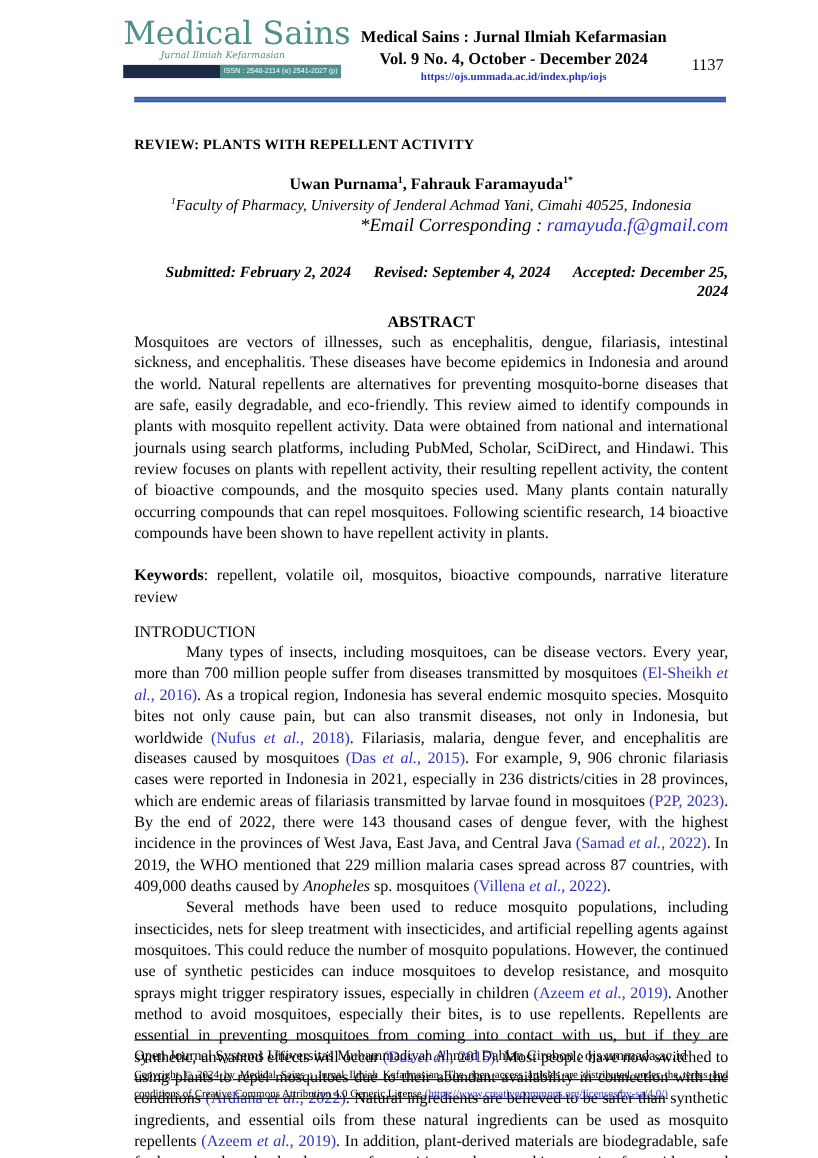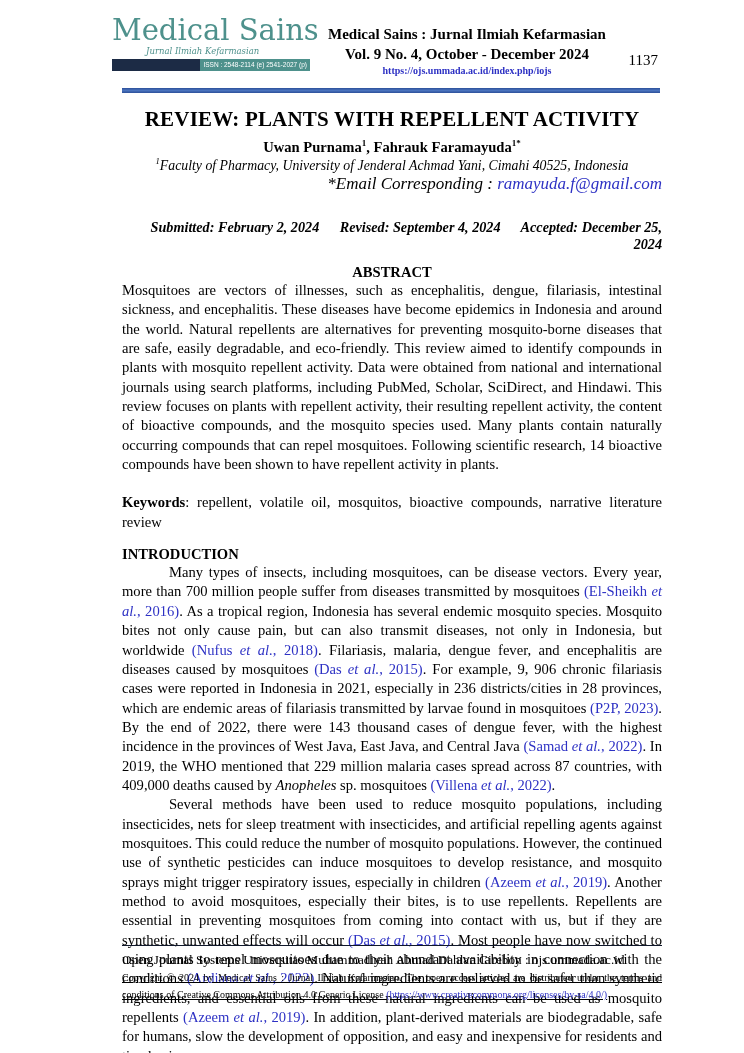--- a/index.html
+++ b/index.html
@@ -37,30 +37,30 @@
   .head-line { font-weight:bold; font-size:15px; line-height:1.3; }
   .head-url { font-weight:bold; font-size:10px; color:var(--link); line-height:1.4; }
   .page-num { flex:none; font-size:15px; padding-top:36px; text-align:right; min-width:34px; }
   .header-rule {
     margin:10px 84px 0 122px; height:5px;
     background:linear-gradient(to bottom, var(--rule-dark), var(--rule-light) 50%, var(--rule-dark));
   }
 
   
   .main { margin:0 82px 0 122px; }
-  .article-title { margin-top:14px; text-align:center; font-weight:bold; font-size:21px; letter-spacing:.2px; }
-  .authors { margin-top:7px; text-align:center; font-weight:bold; font-size:14.6px; }
+  .article-title { margin-top:30px; text-align:left; font-weight:bold; font-size:13px; letter-spacing:.2px; }
+  .authors { margin-top:21px; text-align:center; font-weight:bold; font-size:14.6px; }
   .affiliation { text-align:center; font-style:italic; font-size:13.8px; margin-top:2px; }
   .email-line { text-align:right; font-style:italic; font-size:17px; }
   .dates { margin-top:25px; text-align:right; font-weight:bold; font-style:italic; font-size:14.2px; }
   .dates .gap { margin-right:17px; }
   .abstract-heading { margin-top:11px; text-align:center; font-weight:bold; font-size:14.6px; }
   .para { font-size:14.6px; line-height:19.35px; text-align:justify; }
   .keywords { margin-top:19px; }
-  .intro-heading { margin-top:14px; font-weight:bold; font-size:14.6px; }
+  .intro-heading { margin-top:14px; font-weight:normal; font-size:14.6px; }
   .indent { text-indent:47px; }
   sup { font-size:.62em; vertical-align:super; line-height:0; }
 
   .seg-c  { color:var(--link); }
   .seg-i  { font-style:italic; }
   .seg-ci { color:var(--link); font-style:italic; }
   .seg-b  { font-weight:bold; }
 
   
   .footer {

